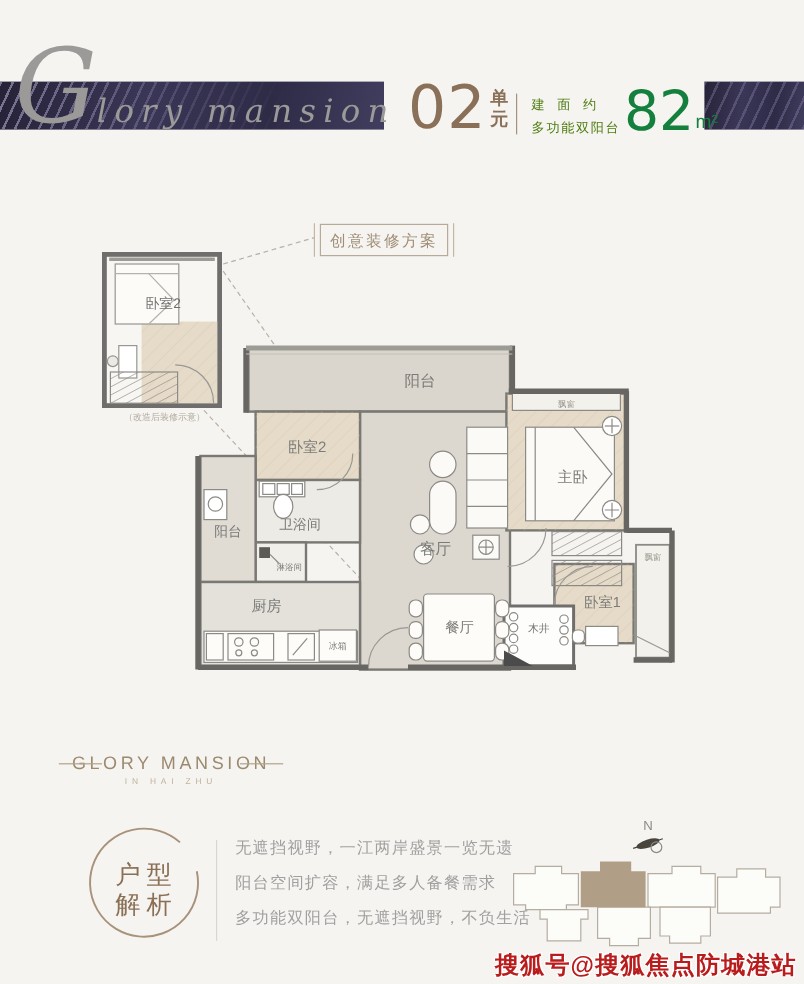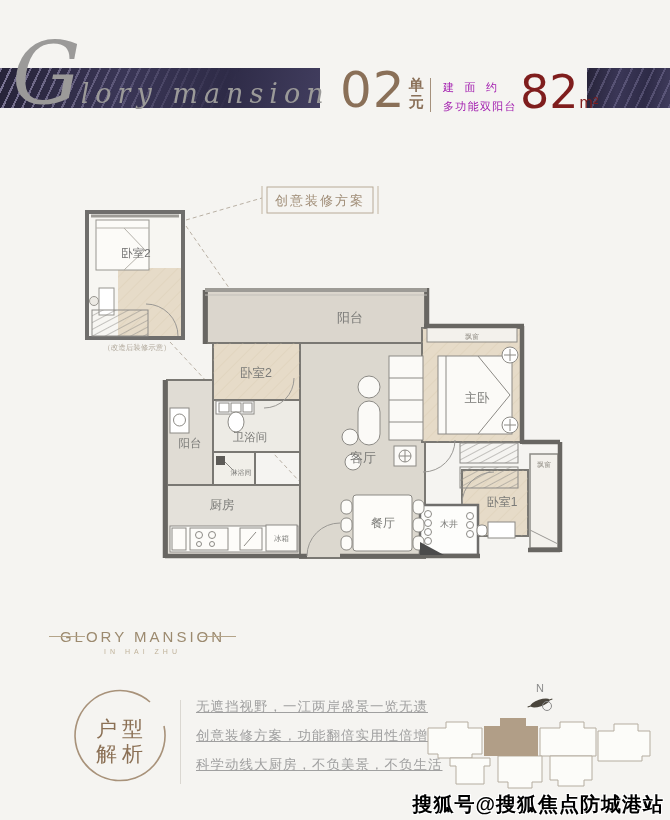--- a/index.html
+++ b/index.html
@@ -14,41 +14,41 @@
   .banner.left::before{content:"";position:absolute;inset:0;
      background:repeating-linear-gradient(115deg,rgba(190,182,220,.55) 0 2px,transparent 2px 9px);
      -webkit-mask-image:linear-gradient(90deg,#000 0%,rgba(0,0,0,.35) 45%,transparent 75%);
      mask-image:linear-gradient(90deg,#000 0%,rgba(0,0,0,.35) 45%,transparent 75%);}
   .banner.right::before{content:"";position:absolute;inset:0;
      background:repeating-linear-gradient(115deg,rgba(170,162,205,.28) 0 2px,transparent 2px 10px);}
   .script-title{position:absolute;left:12px;top:38px;width:310px;display:block;
      font-family:"DejaVu Serif",serif;font-style:italic;font-size:27px;color:#9b9a99;
      letter-spacing:6px;line-height:70px;white-space:nowrap;}
   .script-title::first-letter{font-size:86px;letter-spacing:0;}
-  .hdr-unit{position:absolute;left:340px;top:70px;display:flex;align-items:flex-end;color:#8a7058;}
+  .hdr-unit{position:absolute;left:340px;top:70px;display:flex;align-items:center;color:#8a7058;}
   .hdr-num{font-size:50px;line-height:40px;font-weight:400;font-family:"DejaVu Sans",sans-serif;letter-spacing:1px;}
   .hdr-suffix{display:inline-block;width:1.05em;font-size:15px;line-height:17px;
      word-break:break-all;margin:1px 1px 0 3px;letter-spacing:0;font-weight:600;}
   .hdr-divider{position:absolute;left:430px;top:78px;width:1px;height:34px;background:#a5917c;}
-  .hdr-note{position:absolute;left:443px;top:80px;color:#a21caf;}
+  .hdr-note{position:absolute;left:443px;top:80px;color:#4d7c0f;}
   .note-top{font-size:11px;letter-spacing:.95em;display:block;}
   .note-bottom{font-size:11px;letter-spacing:.12em;display:block;margin-top:4px;}
-  .hdr-area{position:absolute;left:520px;top:70px;color:#7f1d1d;display:flex;align-items:flex-end;}
+  .hdr-area{position:absolute;left:520px;top:70px;color:#15803d;display:flex;align-items:flex-end;}
   .area-num{font-size:46px;line-height:40px;font-family:"DejaVu Sans",sans-serif;}
   .area-unit{font-size:16px;margin-left:1px;line-height:18px;margin-top:24px;}
 
   
   .brand{position:absolute;left:50px;top:628px;width:185px;text-align:center;color:#9c8a6f;}
   .brand .line{position:absolute;top:8px;width:36px;height:1px;background:#b4a489;}
   .brand .line.l{left:-1px;} .brand .line.r{right:-1px;}
   .brand-main{font-size:15px;letter-spacing:3px;}
   .brand-sub{font-size:7px;letter-spacing:4px;color:#c0b29a;margin-top:3px;}
-  .para{position:absolute;left:196px;top:692px;color:#a0a0a0;font-size:13.5px;line-height:29px;letter-spacing:1px;text-decoration:underline;}
+  .para{position:absolute;left:196px;top:692px;color:#a0a0a0;font-size:13.5px;line-height:29px;letter-spacing:1px;}
   .vdivider{position:absolute;left:180px;top:700px;width:1px;height:84px;background:#dad7d1;}
-  .watermark{position:absolute;right:6px;top:791px;font-size:20px;font-weight:bold;color:#000000;letter-spacing:1px;
+  .watermark{position:absolute;right:6px;top:791px;font-size:20px;font-weight:bold;color:#b91c1c;letter-spacing:1px;
      text-shadow:-1px -1px 0 #fff,1px -1px 0 #fff,-1px 1px 0 #fff,1px 1px 0 #fff;}
   svg text{font-family:"Liberation Sans",sans-serif;}
   .stamp-text{font-family:"DejaVu Serif",serif;}
 </style>
 </head>
 <body>
 
 <div class="banner left"></div>
 <div class="banner right"></div>
 <span class="script-title">Glory mansion</span>
@@ -265,22 +265,22 @@
 <svg class="abs" style="left:72px;top:688px;" width="104" height="104" viewBox="0 0 104 104">
   <path d="M78 14 A 45 45 0 1 0 92 38" fill="none" stroke="#a8927a" stroke-width="1.6"></path>
   <text class="stamp-text" x="50" y="48" text-anchor="middle" font-size="21" letter-spacing="5" fill="#8b7055">户型</text>
   <text class="stamp-text" x="50" y="73" text-anchor="middle" font-size="21" letter-spacing="5" fill="#8b7055">解析</text>
 </svg>
 
 <div class="vdivider"></div>
 
 <div class="para">
   <div>无遮挡视野，一江两岸盛景一览无遗</div>
-  <div>创意装修方案，功能翻倍实用性倍增</div>
-  <div>科学动线大厨房，不负美景，不负生活</div>
+  <div>阳台空间扩容，满足多人备餐需求</div>
+  <div>多功能双阳台，无遮挡视野，不负生活</div>
 </div>
 
 <svg class="abs" style="left:420px;top:672px;" width="240" height="125" viewBox="0 0 240 125">
   <text x="120" y="20" text-anchor="middle" font-size="11" fill="#8b8b8b">N</text>
   <g transform="translate(120,31) rotate(-18)">
     <ellipse rx="10" ry="3.4" fill="#4a453c"></ellipse>
     <line x1="-13" y1="0" x2="13" y2="0" stroke="#4a453c" stroke-width="1"></line>
   </g>
   <circle cx="127" cy="34" r="4.5" fill="none" stroke="#8b8b8b" stroke-width="1"></circle>
   <g stroke="#b5ada0" stroke-width="1" fill="#fcfcf9">

